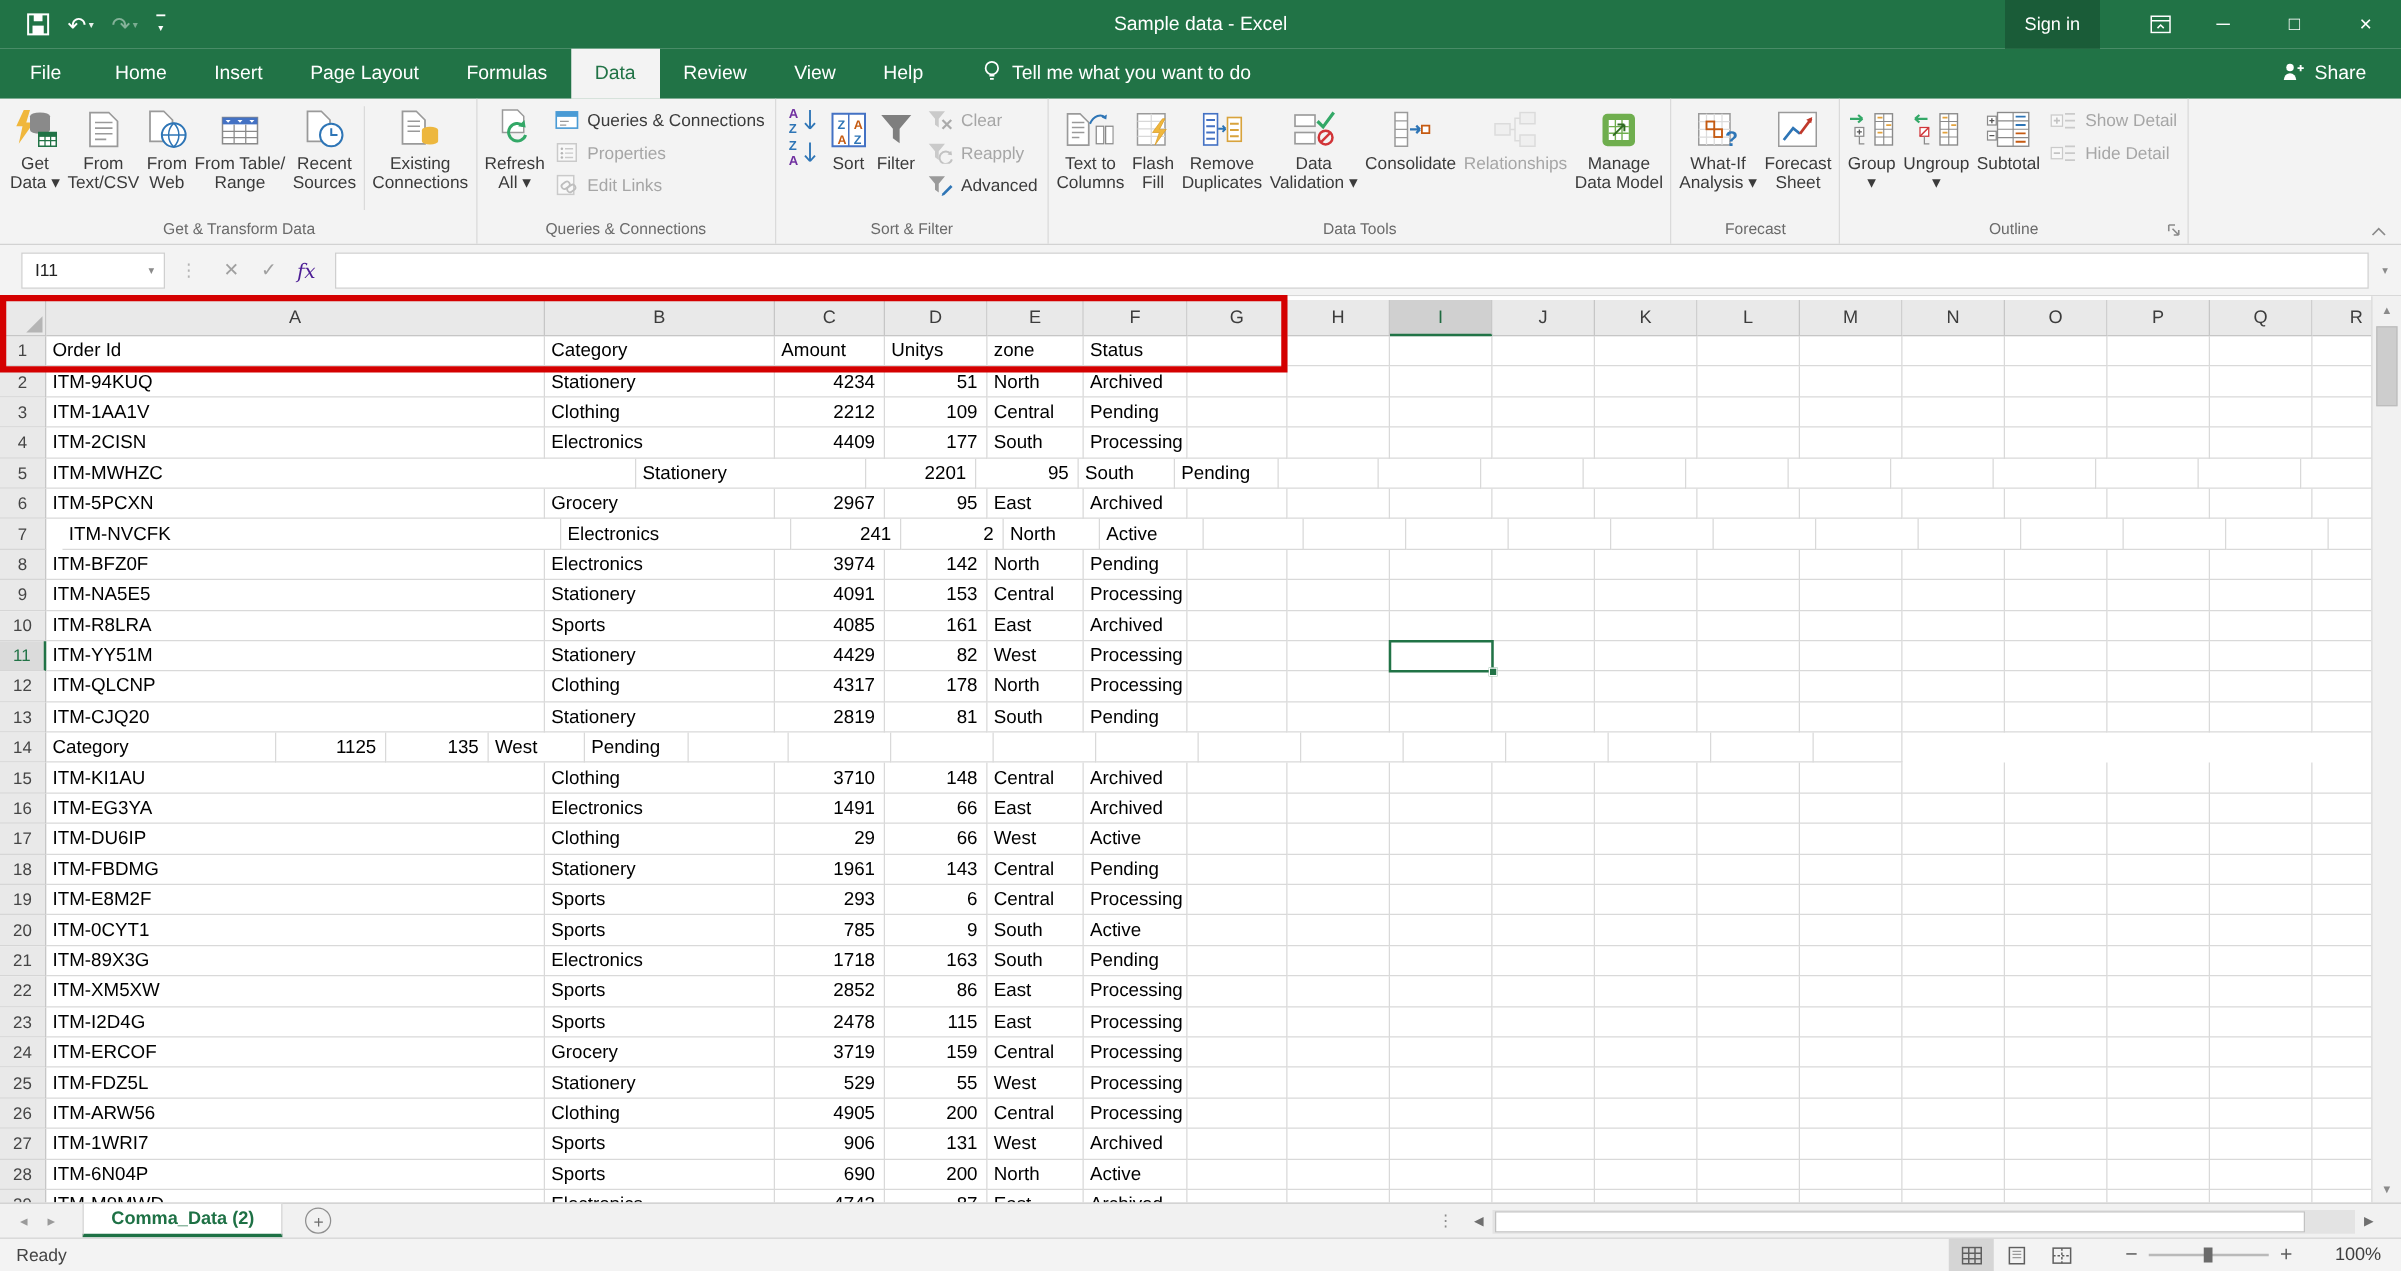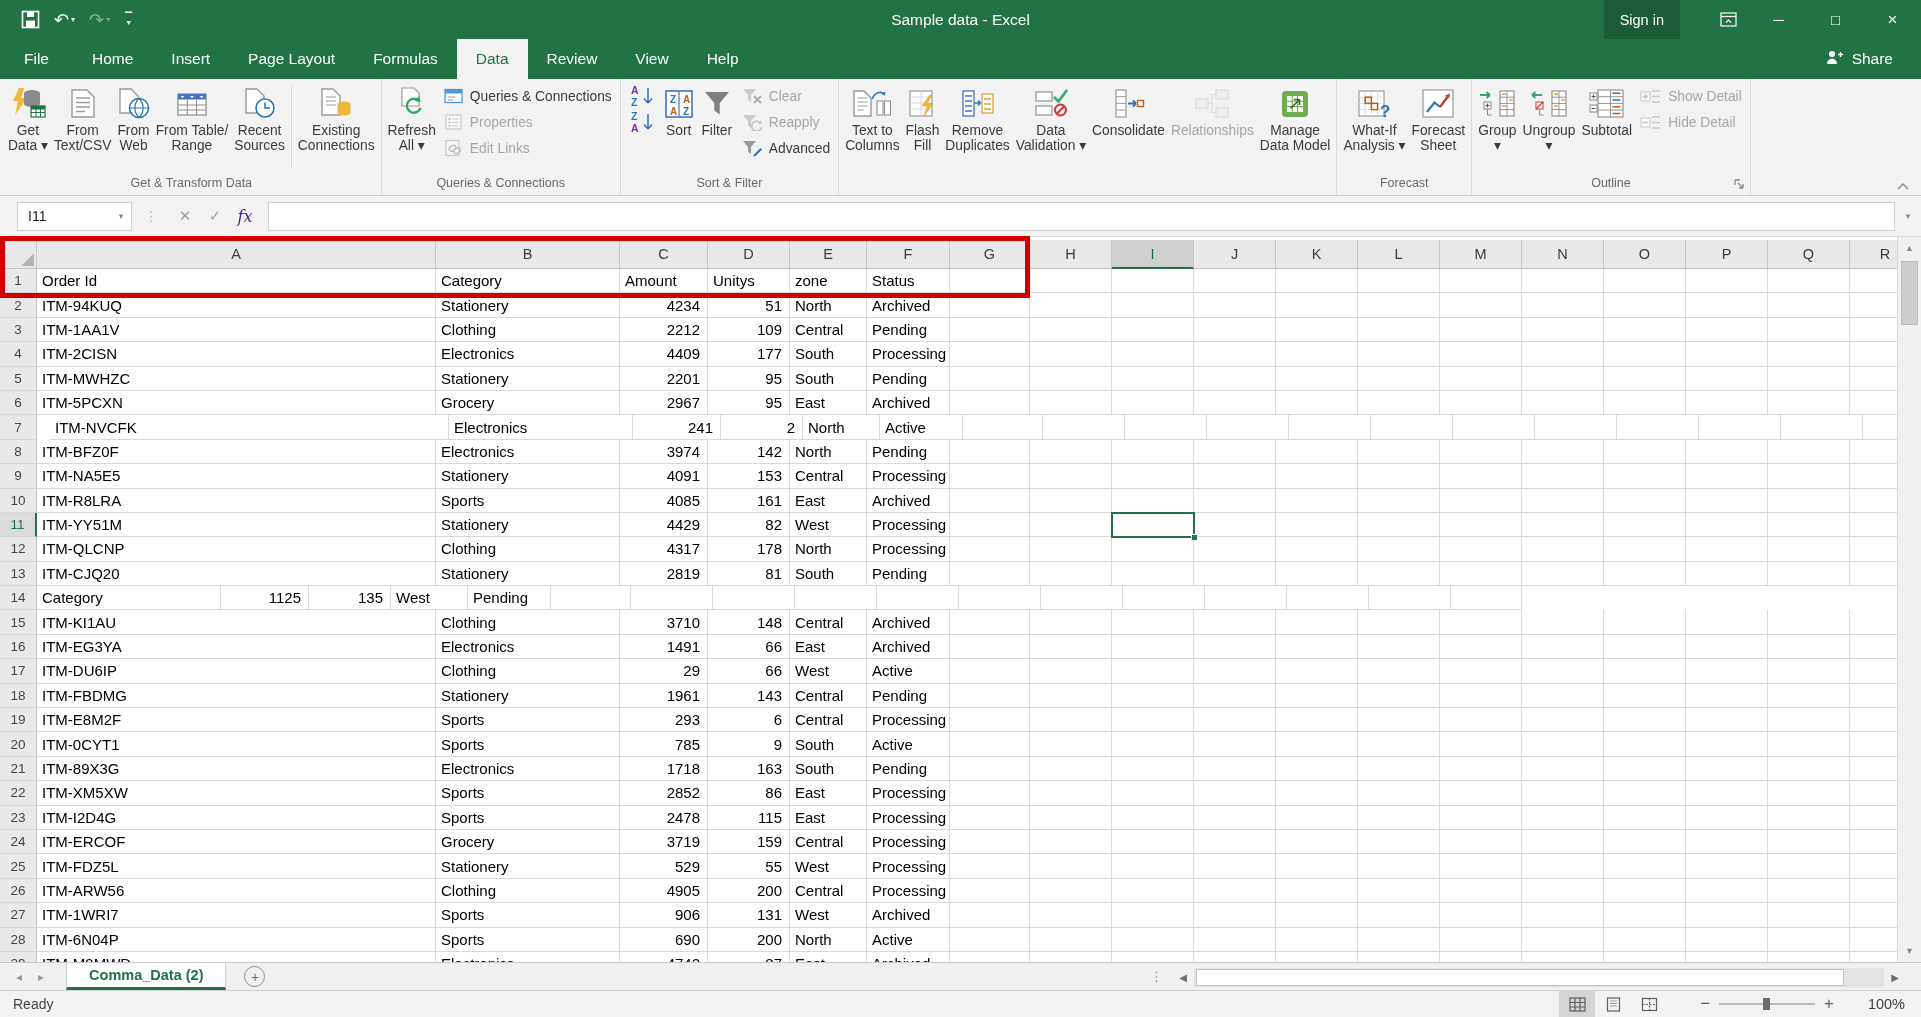--- a/index.html
+++ b/index.html
@@ -144,20 +144,29 @@
       <div class="rtab file">File</div>
       <div class="rtab">Home</div>
       <div class="rtab">Insert</div>
       <div class="rtab">Page Layout</div>
       <div class="rtab">Formulas</div>
       <div class="rtab active">Data</div>
       <div class="rtab">Review</div>
       <div class="rtab">View</div>
       <div class="rtab">Help</div>
     </span>
+  <div class="tellme">
+    <span>
+      <svg width="15" height="18" viewBox="0 0 15 18">
+          <circle cx="7.5" cy="6.5" r="5" fill="none" stroke="#fff" stroke-width="1.4"></circle>
+          <path d="M5.5 12.5 h4 M6 15 h3" stroke="#fff" stroke-width="1.4"></path>
+        </svg>
+    </span>
+    <span>Tell me what you want to do</span>
+  </div>
   <div class="share">
     <span>
       <svg width="19" height="16" viewBox="0 0 19 16">
           <circle cx="7" cy="5" r="3" fill="#fff"></circle>
           <path d="M2 15 a5 5.4 0 0 1 10 0 z" fill="#fff"></path>
           <path d="M13 5.5 h5 M15.5 3 v5" stroke="#fff" stroke-width="1.5"></path>
         </svg>
     </span>
     <span>Share</span>
   </div>
@@ -367,20 +376,21 @@
               <path d="M14 14.5 h4 v-9 h4 M18 14.5 v9 h4" fill="none" stroke="#c0c0c0" stroke-width="1.2"></path>
             </svg></div><div>Relationships</div></div>
         <div class="rlarge"><div class="ric"><svg width="32" height="31" viewBox="0 0 32 31">
               <rect x="3" y="3" width="26" height="26" rx="4" fill="#6fae4e"></rect>
               <rect x="8" y="8" width="16" height="16" fill="#fff"></rect>
               <path d="M8 13.3 h16 M8 18.6 h16 M13.3 8 v16 M18.6 8 v16" stroke="#6fae4e" stroke-width="1.1"></path>
               <path d="M11.5 20.5 l9 -9 m0 0 h-5.5 m5.5 0 v5.5" fill="none" stroke="#2f6b22" stroke-width="1.6"></path>
             </svg></div><div>Manage
 Data Model</div></div>
       </div>
+      <div class="gl">Data Tools</div>
     </div>
     <div class="rgroup">
       <div class="gc">
         <div class="rlarge"><div class="ric"><svg width="34" height="31" viewBox="0 0 34 31">
               <rect x="2" y="3" width="25" height="25" fill="#fff" stroke="#9a9a9a" stroke-width="1.2"></rect>
               <path d="M2 9.2 h25 M2 15.4 h25 M2 21.6 h25 M8.2 3 v25 M14.4 3 v25 M20.6 3 v25" stroke="#dcdcdc" stroke-width="1"></path>
               <rect x="8.2" y="9.2" width="6.2" height="6.2" fill="none" stroke="#c55a11" stroke-width="1.5"></rect>
               <rect x="14.4" y="15.4" width="6.2" height="6.2" fill="none" stroke="#c55a11" stroke-width="1.5"></rect>
               <text x="23" y="29" font-size="17" font-weight="bold" fill="#2e75b6" font-family="Liberation Sans">?</text>
             </svg></div><div>What-If
@@ -576,21 +586,21 @@
       <div class="cell" style="width: 82px;"></div>
       <div class="cell" style="width: 82px;"></div>
       <div class="cell" style="width: 82px;"></div>
       <div class="cell" style="width: 82px;"></div>
       <div class="cell" style="width: 82px;"></div>
       <div class="cell" style="width: 82px;"></div>
       <div class="cell" style="width: 71px;"></div>
     </div>
     <div class="grow">
       <div class="rn">5</div>
-      <div class="cell" style="width: 399px;">ITM-MWHZC</div>
+      <div class="cell" style="width: 472px;">ITM-MWHZC</div>
       <div class="cell" style="width: 184px;">Stationery</div>
       <div class="cell num" style="width: 88px;">2201</div>
       <div class="cell num" style="width: 82px;">95</div>
       <div class="cell" style="width: 77px;">South</div>
       <div class="cell" style="width: 83px;">Pending</div>
       <div class="cell" style="width: 80px;"></div>
       <div class="cell" style="width: 82px;"></div>
       <div class="cell" style="width: 82px;"></div>
       <div class="cell" style="width: 82px;"></div>
       <div class="cell" style="width: 82px;"></div>

